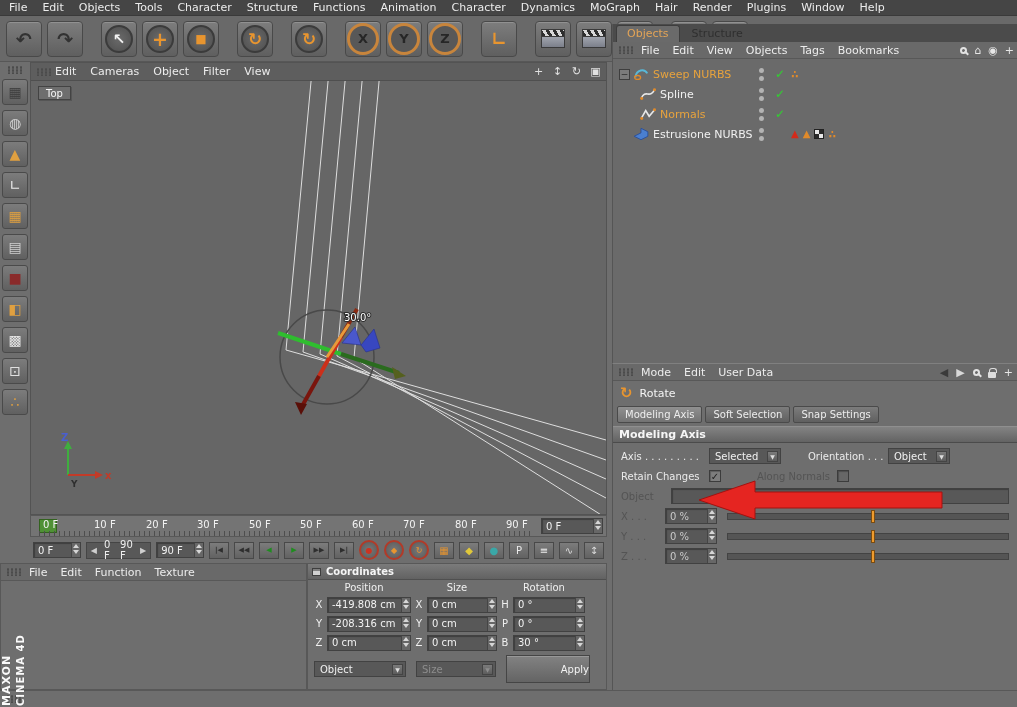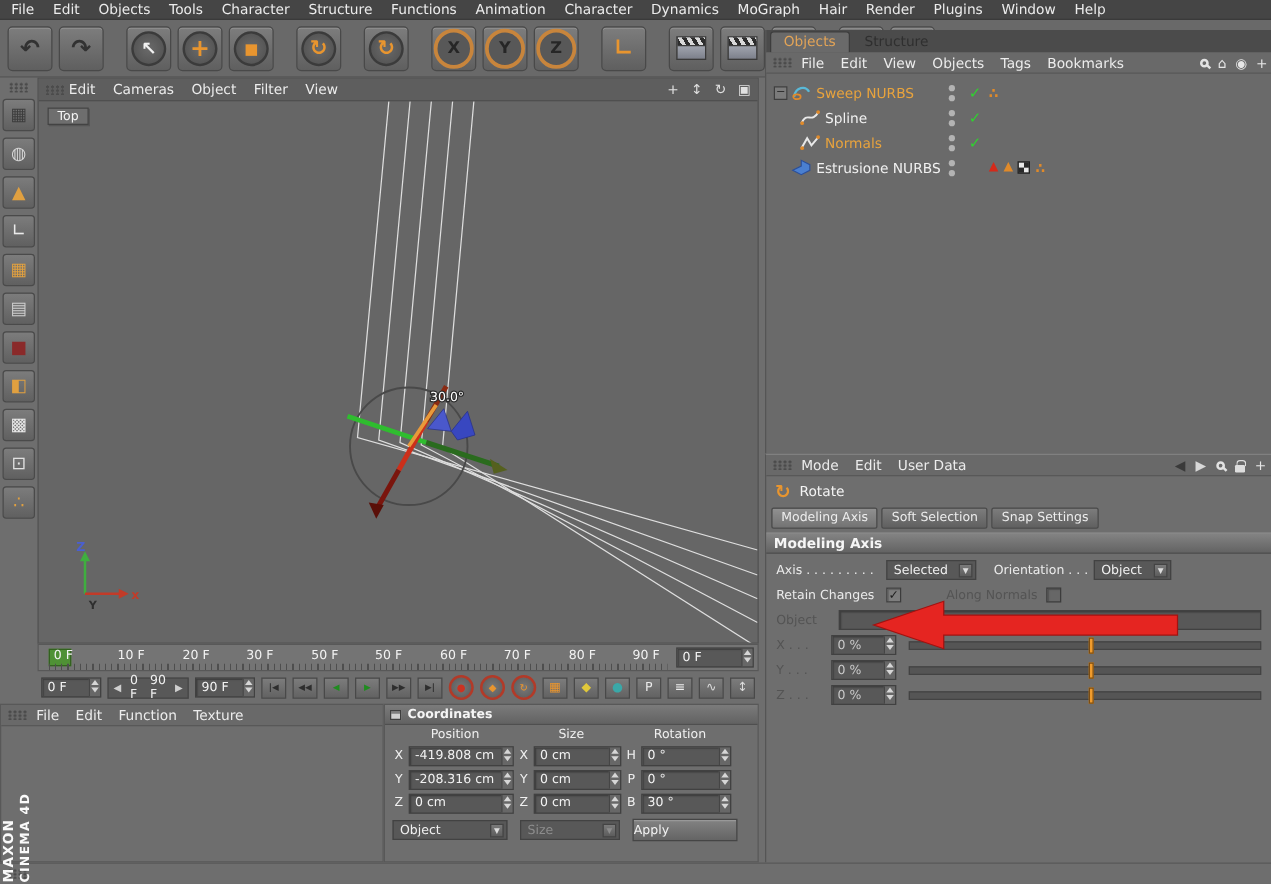--- a/index.html
+++ b/index.html
@@ -67,21 +67,21 @@
 .chead{display:flex;height:15px;align-items:center;font-size:10px;color:#f0f0f0;padding:0 6px}
 .chead span{text-align:center}
 .crow{display:flex;align-items:center;gap:3px;padding:0 6px;height:19px}
 .clabel{width:10px;font-size:10px;color:#f0f0f0;text-align:center;flex:0 0 auto}
 .cf1{width:84px}.cf2{width:70px}.cf3{width:72px}
 .cbot{display:flex;gap:10px;padding:3px 6px;align-items:center}
 .dropdown{height:16px;background:#585858;border:1px solid #424242;display:flex;align-items:center;justify-content:space-between;padding:0 2px 0 5px;font-size:10px;color:#f0f0f0}
 .dda{width:11px;height:11px;background:linear-gradient(#7b7b7b,#5c5c5c);border:1px solid #444;font-size:6px;display:flex;align-items:center;justify-content:center;color:#ddd;flex:0 0 auto}
 .dropdown.disabled{color:#8d8d8d}
 .dropdown.disabled .dda{color:#8d8d8d}
-.btn{height:18px;background:linear-gradient(#828282,#646464);border:1px solid #454545;box-shadow:inset 0 1px 0 #989898;color:#f2f2f2;font-size:10px;display:flex;align-items:center;justify-content:flex-start}
+.btn{height:28px;background:linear-gradient(#828282,#646464);border:1px solid #454545;box-shadow:inset 0 1px 0 #989898;color:#f2f2f2;font-size:10px;display:flex;align-items:center;justify-content:flex-end}
 
 #objpanel{position:absolute;left:612px;top:24px;width:405px;height:339px;background:#6a6a6a;border-left:1px solid #555}
 #objtabs{height:18px;background:#4b4b4b;display:flex;align-items:flex-end;gap:2px;padding-left:3px}
 .otab{padding:1px 10px 2px;font-size:11px;color:#2f2f2f}
 .otab.active{background:#6a6a6a;color:#e3a457;border:1px solid #3d3d3d;border-bottom:none;border-radius:3px 3px 0 0}
 #objicons{position:absolute;right:3px;top:1px;display:flex;gap:7px;align-items:center;height:15px}
 .ic-search{width:7px;height:7px;border:2px solid #e2e2e2;border-radius:50%;position:relative}
 .ic-search::after{content:"";position:absolute;width:5px;height:2px;background:#e2e2e2;transform:rotate(45deg);right:-4px;bottom:-2px}
 .ic-lock{width:8px;height:6px;background:#ddd;border-radius:1px;position:relative;margin-top:4px}
 .ic-lock::before{content:"";position:absolute;top:-4px;left:1px;width:6px;height:4px;border:1.5px solid #ddd;border-bottom:none;border-radius:3px 3px 0 0}
@@ -107,21 +107,21 @@
 .toolrow .ticon{color:#e8952f;font-weight:bold;font-size:15px}
 .toolrow .tname{font-weight:normal;color:#f4f4f4}
 .attrtabs{display:flex;gap:3px;padding:1px 4px 3px}
 .atab{height:17px;padding:0 7px;background:linear-gradient(#7c7c7c,#606060);border:1px solid #4a4a4a;display:flex;align-items:center;font-size:10px;color:#ededed;border-radius:2px}
 .atab.active{background:linear-gradient(#909090,#737373)}
 .sect{height:17px;background:linear-gradient(#838383,#636363);border-top:1px solid #8f8f8f;border-bottom:1px solid #4b4b4b;display:flex;align-items:center;padding-left:6px;font-weight:bold;font-size:11px;color:#f6f6f6}
 .attrbody{padding:3px 8px}
 .arow{display:flex;align-items:center;height:20px;gap:4px}
 .alabel{font-size:10px;color:#ebebeb;white-space:nowrap}
 .alabel.dis{color:#545454}
-.w84{width:84px;flex:0 0 auto}.w76{width:76px;flex:0 0 auto;margin-left:10px}.w46{width:46px;flex:0 0 auto}.w40{width:40px;flex:0 0 auto}
+.w84{width:84px;flex:0 0 auto}.w76{width:76px;flex:0 0 auto;margin-left:23px}.w46{width:46px;flex:0 0 auto}.w40{width:40px;flex:0 0 auto}
 .dd72{width:72px;flex:0 0 auto}.dd62{width:62px;flex:0 0 auto}
 .checkbox{width:12px;height:12px;background:#7e7e7e;border:1px solid #3c3c3c;box-shadow:inset 1px 1px 1px rgba(0,0,0,.25);display:flex;align-items:center;justify-content:center;font-size:10px;color:#1e1e1e;font-weight:bold;flex:0 0 auto}
 .checkbox.dis{background:#676767;color:#676767}
 .afield{width:52px;flex:0 0 auto}
 .afield .fv{color:#c9c9c9}
 .longfield{flex:1}
 .slider{flex:1;height:7px;background:#555;border:1px solid #434343;position:relative;margin-left:6px}
 .shandle{position:absolute;left:51%;top:-4px;width:4px;height:13px;background:#ef9b2d;border:1px solid #7a4c12}
 
 #redarrow{position:absolute;left:692px;top:478px;z-index:10}

